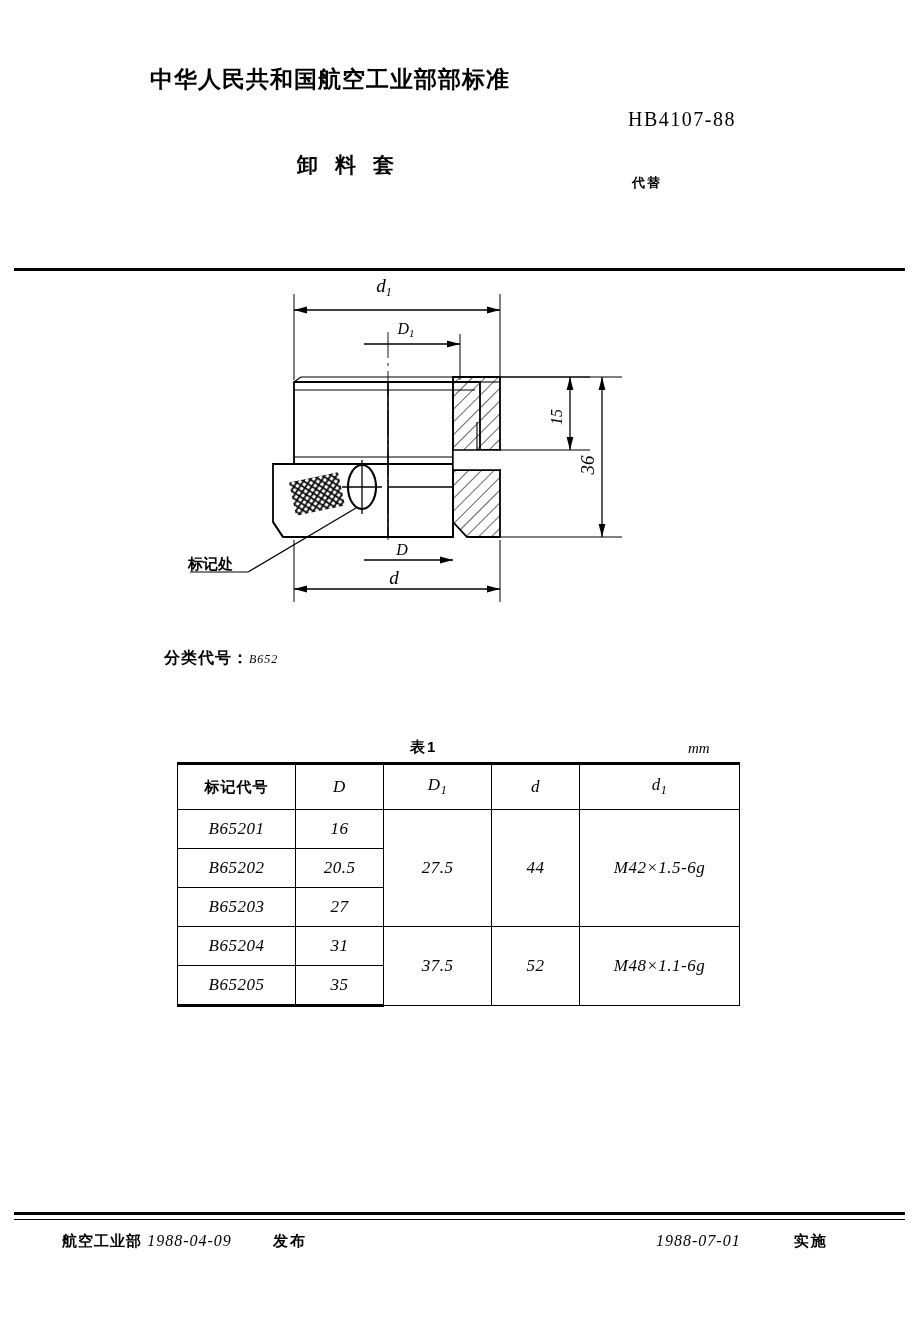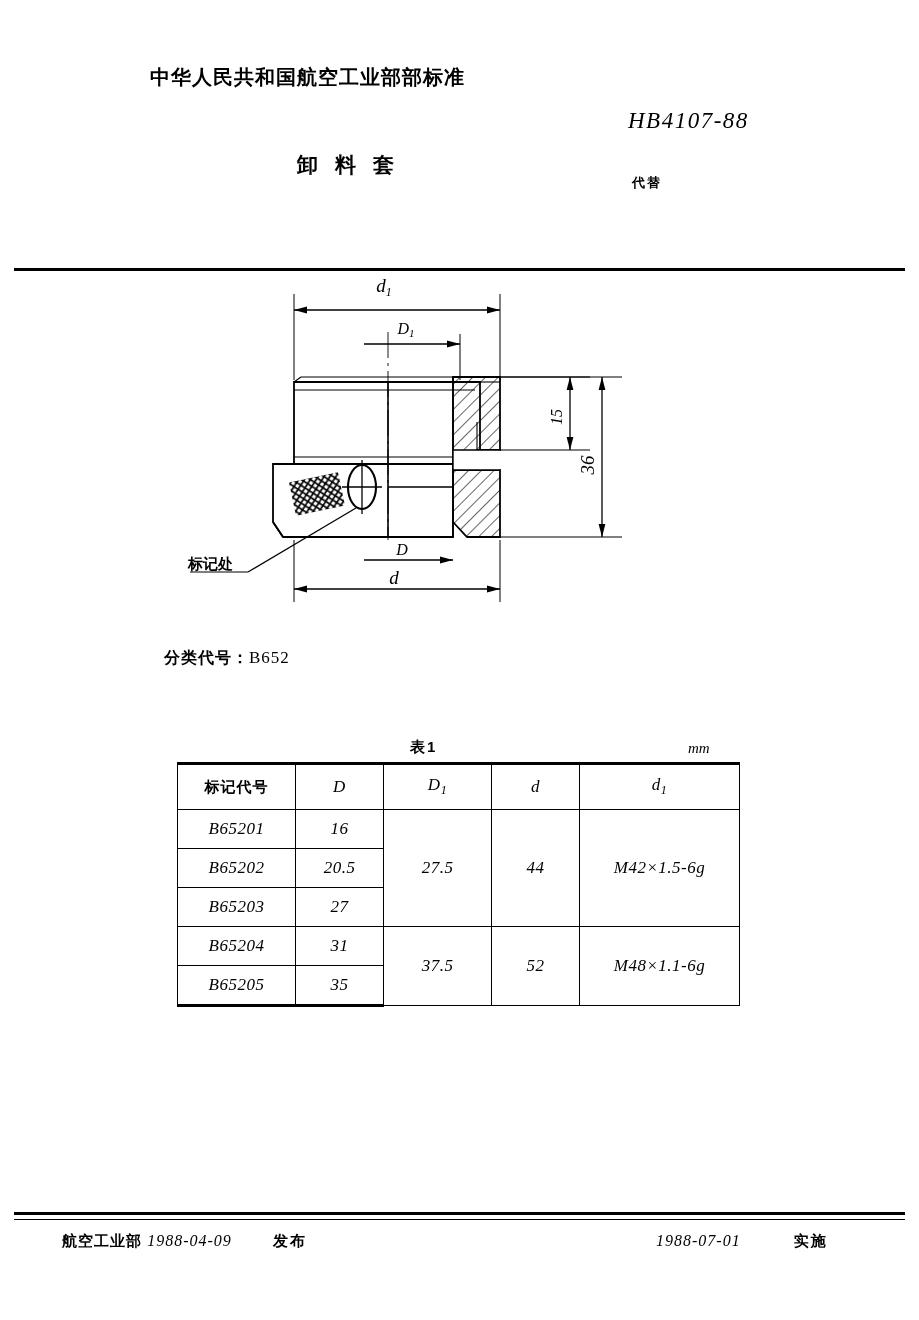--- a/index.html
+++ b/index.html
@@ -22,31 +22,30 @@
     height: 1320px;
   }
 
   
   .std-header {
     position: absolute;
     left: 150px;
     top: 64px;
     font-family: "Liberation Sans", sans-serif;
     font-weight: bold;
-    font-size: 20px;
+    font-size: 23px;
     letter-spacing: 1px;
     white-space: nowrap;
   }
   .std-number {
     position: absolute;
     left: 628px;
     top: 108px;
     font-family: "Liberation Serif", serif;
-    font-style: italic;
-    font-size: 23px;
+    font-size: 20px;
     letter-spacing: 1.5px;
     white-space: nowrap;
   }
   .doc-title {
     position: absolute;
     left: 297px;
     top: 151px;
     font-family: "Liberation Sans", sans-serif;
     font-weight: bold;
     font-size: 21px;
@@ -110,22 +109,23 @@
   .note-line {
     font-family: "Liberation Sans", sans-serif;
     font-weight: bold;
     font-size: 16px;
     letter-spacing: 1px;
     margin-bottom: 13px;
     white-space: nowrap;
   }
   .note-val {
     font-family: "Liberation Serif", serif;
+    font-style: italic;
     font-weight: normal;
-    font-size: 17px;
+    font-size: 12px;
     letter-spacing: 1px;
   }
 
   
   .table-caption {
     position: absolute;
     left: 410px;
     top: 738px;
     font-family: "Liberation Sans", sans-serif;
     font-weight: bold;

